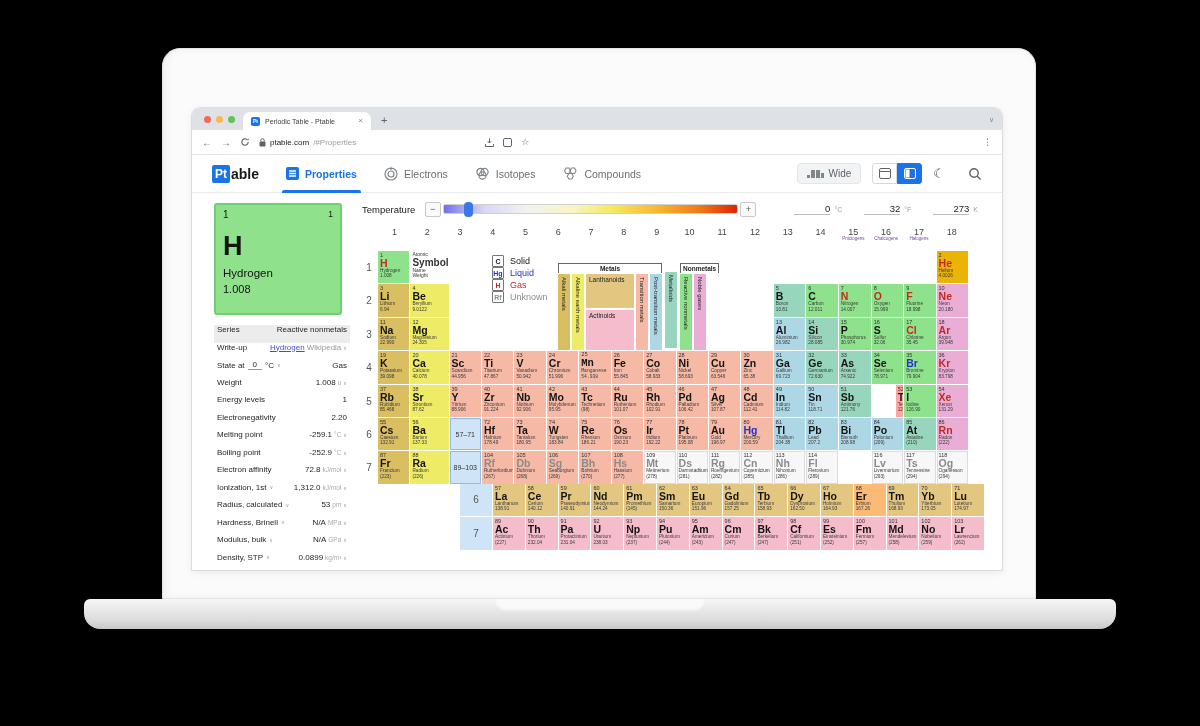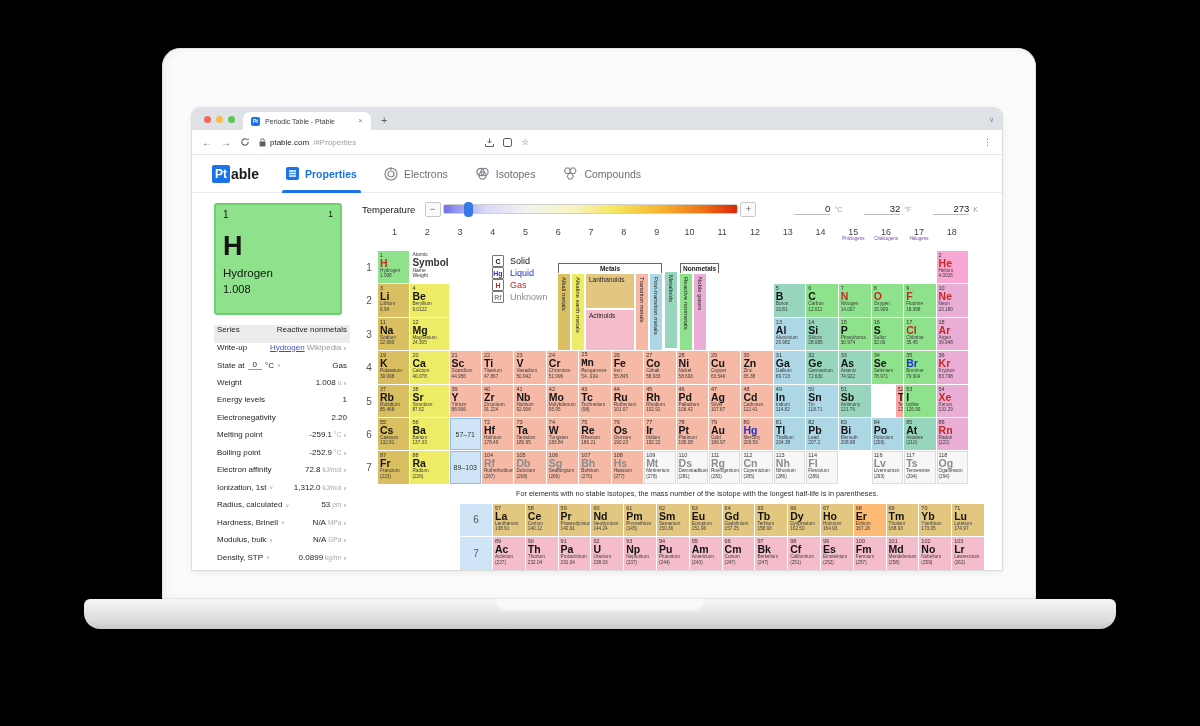--- a/index.html
+++ b/index.html
@@ -250,20 +250,47 @@
             <span>
               <svg width="16" height="13" viewBox="0 0 16 13">
                 <path d="M4 1h3l1.5 2.8L7 6.5H4L2.5 3.8z" fill="none" stroke="#80868b" stroke-width="1.1"></path>
                 <path d="M9.5 1h3L14 3.8l-1.5 2.7h-3L8 3.8z" fill="none" stroke="#80868b" stroke-width="1.1"></path>
                 <path d="M6.8 6.5h3l1.5 2.7L9.8 12h-3L5.3 9.2z" fill="none" stroke="#80868b" stroke-width="1.1"></path>
               </svg>
             </span>
             <span>Compounds</span>
           </div>
         </div>
+      <div class="nav-right">
+        <div class="wide-btn">
+          <svg width="17" height="10" viewBox="0 0 17 10">
+            <path d="M0 9V6h3v3zM4 9V1h4v8zM9 9V1h4v8zM14 9V4h3v5z" fill="#80868b"></path>
+          </svg>
+          <span>Wide</span>
+        </div>
+        <div class="tgl-group">
+          <div class="tgl tgl-a">
+            <svg width="12" height="11" viewBox="0 0 12 11">
+              <rect x="0.5" y="0.5" width="11" height="10" rx="1.5" fill="none" stroke="#5f6368"></rect>
+              <line x1="0.5" y1="3.5" x2="11.5" y2="3.5" stroke="#5f6368"></line>
+            </svg>
+          </div>
+          <div class="tgl tgl-b">
+            <svg width="12" height="11" viewBox="0 0 12 11">
+              <rect x="0.5" y="0.5" width="11" height="10" rx="1.5" fill="none" stroke="#fff"></rect>
+              <rect x="1.5" y="1.5" width="4" height="8" fill="#fff"></rect>
+            </svg>
+          </div>
+        </div>
+        <span class="moon">☾</span>
+        <svg class="search-ic" width="14" height="14" viewBox="0 0 14 14">
+          <circle cx="6" cy="6" r="4.2" fill="none" stroke="#5f6368" stroke-width="1.4"></circle>
+          <line x1="9.2" y1="9.2" x2="12.6" y2="12.6" stroke="#5f6368" stroke-width="1.4"></line>
+        </svg>
+      </div>
     </div>
 
     <div class="content">
 
       <div class="sidebar">
         <div class="el-card">
           <span class="n1">1</span>
           <span class="ox">1</span>
           <span class="sy">H</span>
           <span class="nm2">Hydrogen</span>
@@ -559,21 +586,21 @@
                   <div class="strip bg-ng">Noble gases</div>
                 </div>
               </div>
             </div>
           <div class="cell" style="background: rgb(142, 226, 139); grid-area: 1 / 1;">
                 <div class="num">1</div>
                 <div class="sym" style="color:#c22a21">H</div>
                 <div class="nm">Hydrogen</div>
                 <div class="wt">1.008</div>
               </div>
-              <div class="cell" style="background: #f9a8d4; grid-area: 1 / 18;">
+              <div class="cell" style="background: #eab308; grid-area: 1 / 18;">
                 <div class="num">2</div>
                 <div class="sym" style="color:#c22a21">He</div>
                 <div class="nm">Helium</div>
                 <div class="wt">4.0026</div>
               </div>
               <div class="cell" style="background: rgb(217, 190, 98); grid-area: 2 / 1;">
                 <div class="num">3</div>
                 <div class="sym" style="color:#141414">Li</div>
                 <div class="nm">Lithium</div>
                 <div class="wt">6.94</div>
@@ -1085,24 +1112,20 @@
               <div class="cell unk" style="background: rgb(247, 247, 247); grid-area: 7 / 18;">
                 <div class="num">118</div>
                 <div class="sym" style="color:#8b8b8b">Og</div>
                 <div class="nm">Oganesson</div>
                 <div class="wt">(294)</div>
               </div>
               <div class="cell ph" style="background: rgb(207, 228, 247); grid-area: 6 / 3;">57–71</div>
               <div class="cell ph" style="background: rgb(207, 228, 247); grid-area: 7 / 3;">89–103</div>
             </div>
 
-          <div class="fnrow">
-            <div class="fn-strip"></div>
-            <span class="fn-text">For elements with no stable isotopes, the mass number of the isotope with the longest half-life is in parentheses.</span>
-          </div>
 
           <div class="frow" id="lanth-row">
               <div class="flabel" style="background: rgb(207, 228, 247);">6</div>
               <div class="cell" style="background: rgb(227, 199, 129);">
                 <div class="num">57</div>
                 <div class="sym" style="color:#141414">La</div>
                 <div class="nm">Lanthanum</div>
                 <div class="wt">138.91</div>
               </div>
               <div class="cell" style="background: rgb(227, 199, 129);">

